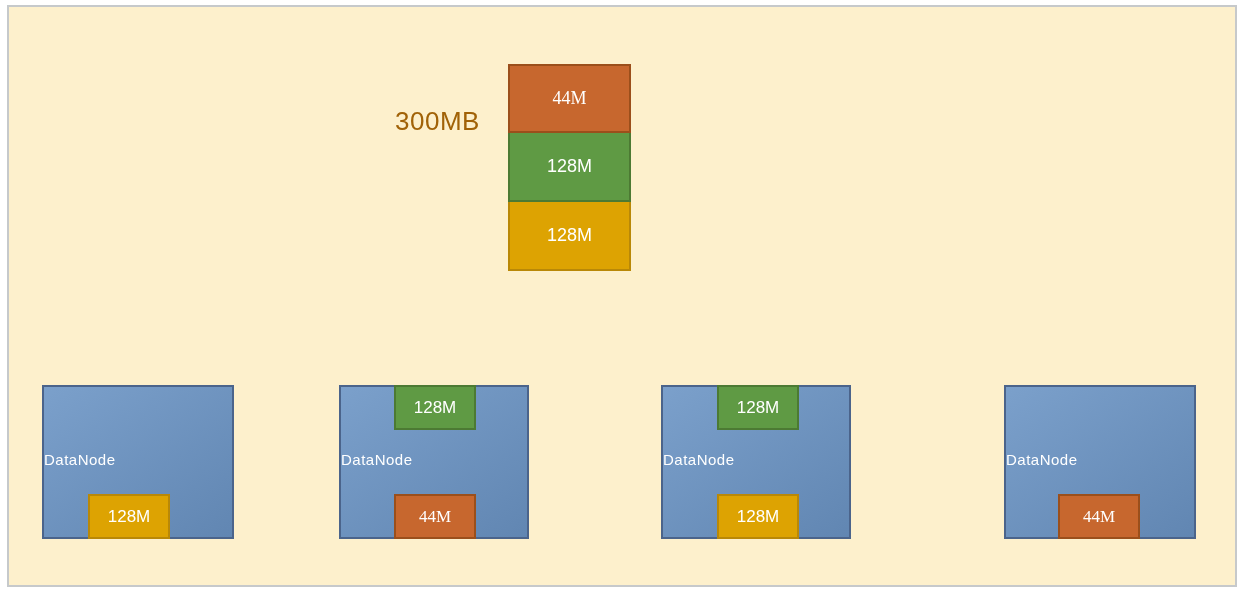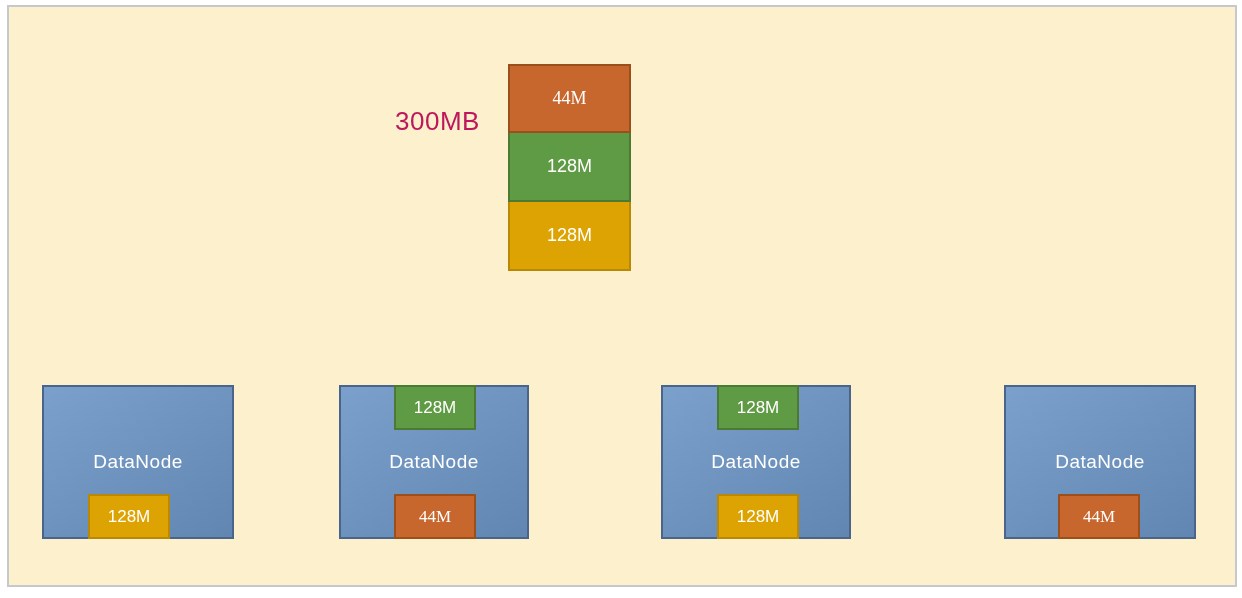--- a/index.html
+++ b/index.html
@@ -33,21 +33,21 @@
     display: flex;
     align-items: center;
     justify-content: center;
     color: #ffffff;
     font-size: 18px;
   }
   .file-label {
     position: absolute;
     left: 386px; top: 99px;
     font-size: 26px;
-    color: #be185d;
+    color: #a16207;
     letter-spacing: 0.5px;
   }
 
   
   .c-orange { background: var(--orange_fill); border: 2px solid var(--orange_border); font-family: Liberation Serif, serif; }
   .c-green  { background: var(--green_fill);  border: 2px solid var(--green_border); }
   .c-yellow { background: var(--yellow_fill); border: 2px solid var(--yellow_border); }
   .stack-block + .stack-block { border-top: none; }
 
   
@@ -60,23 +60,22 @@
   }
   .dn-1 { left: 33px;  width: 192px; }
   .dn-2 { left: 330px; width: 190px; }
   .dn-3 { left: 652px; width: 190px; }
   .dn-4 { left: 995px; width: 192px; }
 
   .datanode-label {
     position: absolute;
     left: 0; right: 0;
     top: 64px;
-    text-align: center;
     color: #ffffff;
-    font-size: 19px;
+    font-size: 15px;
     letter-spacing: 0.5px;
   }
 
   .mini-block {
     position: absolute;
     width: 82px;
     height: 45px;
     display: flex;
     align-items: center;
     justify-content: center;

